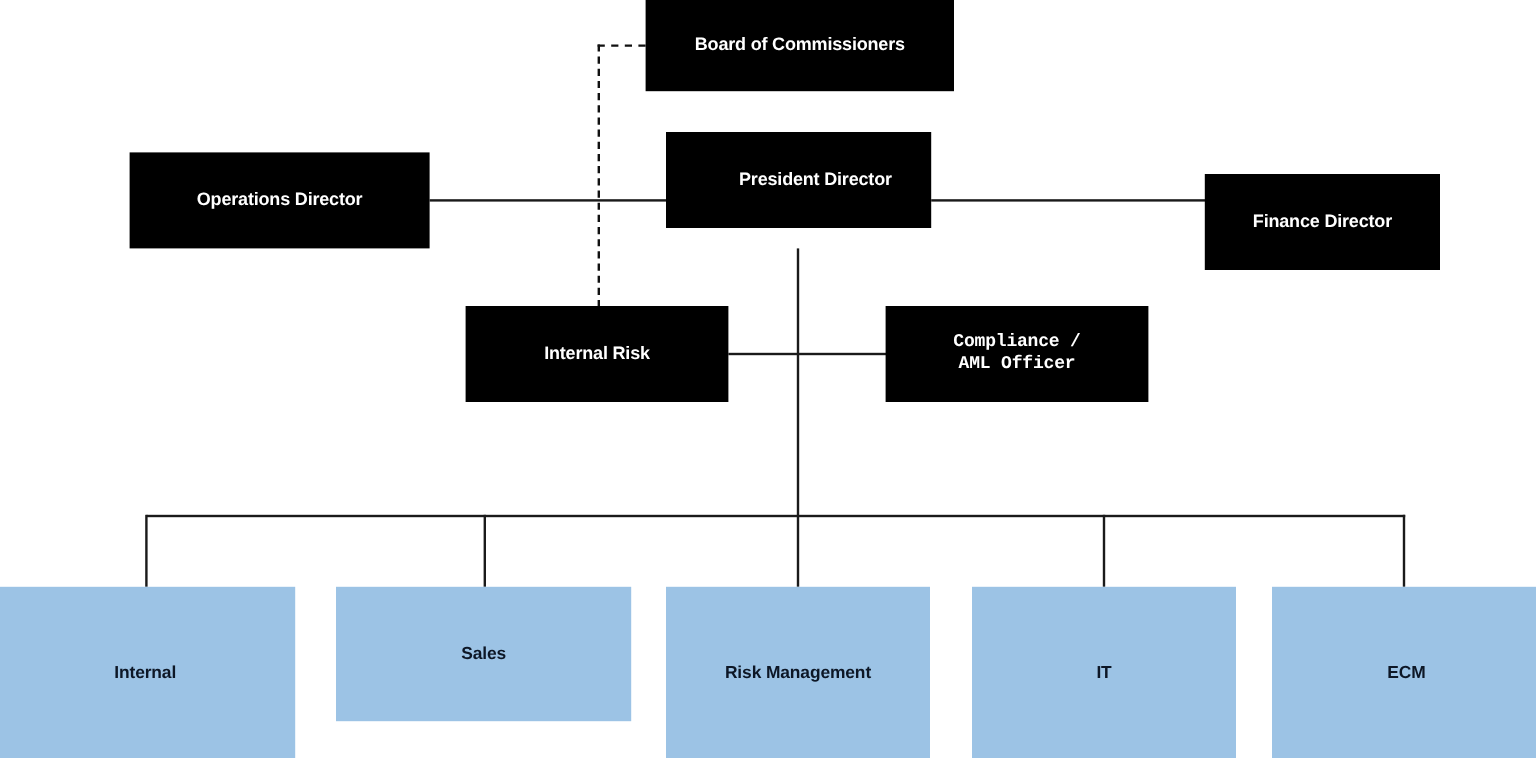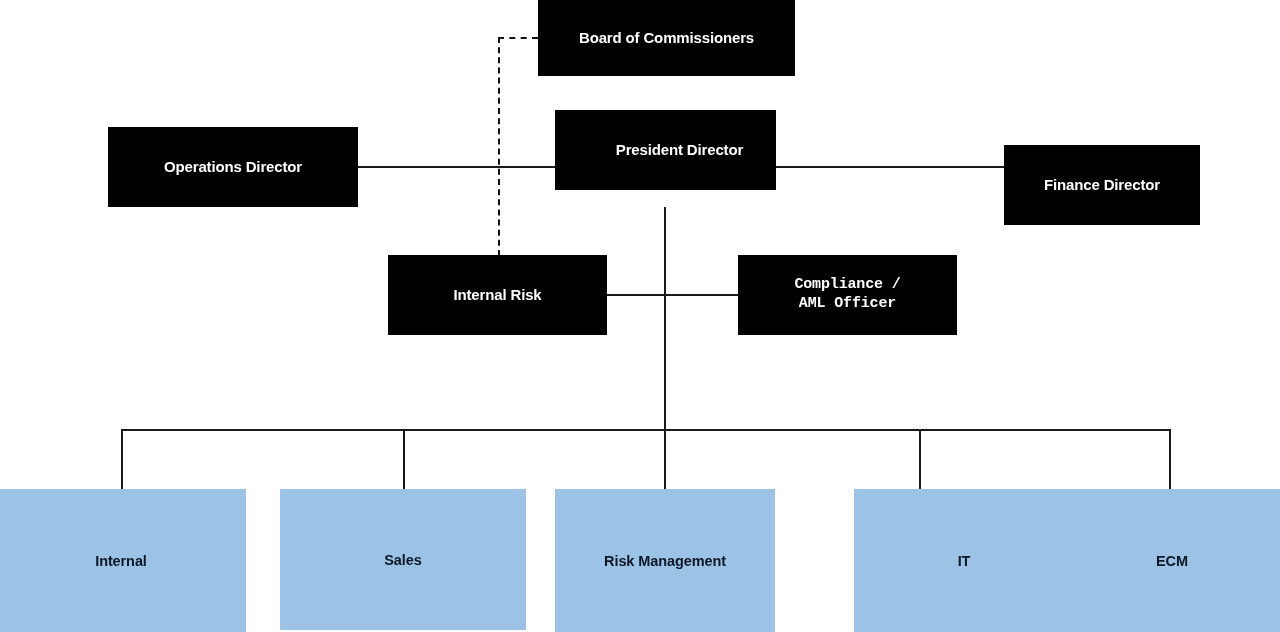--- a/index.html
+++ b/index.html
@@ -111,29 +111,29 @@
 
   <div class="node node-exec" style="left:738px; top:255px; width:219px; height:80px;font-family:Liberation Mono, monospace;">
     <span class="node-label">Compliance /
 AML Officer</span>
   </div>
 
   <div class="node node-unit" style="left:-4px; top:489px; width:250px; height:143px;">
     <span class="node-label">Internal</span>
   </div>
 
-  <div class="node node-unit" style="left:280px; top:489px; width:246px; height:141px;">
+  <div class="node node-unit" style="left:280px; top:489px; width:246px; height:112px;">
     <span class="node-label">Sales</span>
   </div>
 
   <div class="node node-unit" style="left:555px; top:489px; width:220px; height:143px;">
     <span class="node-label">Risk Management</span>
   </div>
 
-  <div class="node node-unit" style="left:810px; top:489px; width:220px; height:143px;margin-left:44px;">
+  <div class="node node-unit" style="left:810px; top:489px; width:220px; height:143px;">
     <span class="node-label">IT</span>
   </div>
 
   <div class="node node-unit" style="left:1060px; top:489px; width:224px; height:143px;">
     <span class="node-label">ECM</span>
   </div>
 
 </div>
 
 </body></html>

